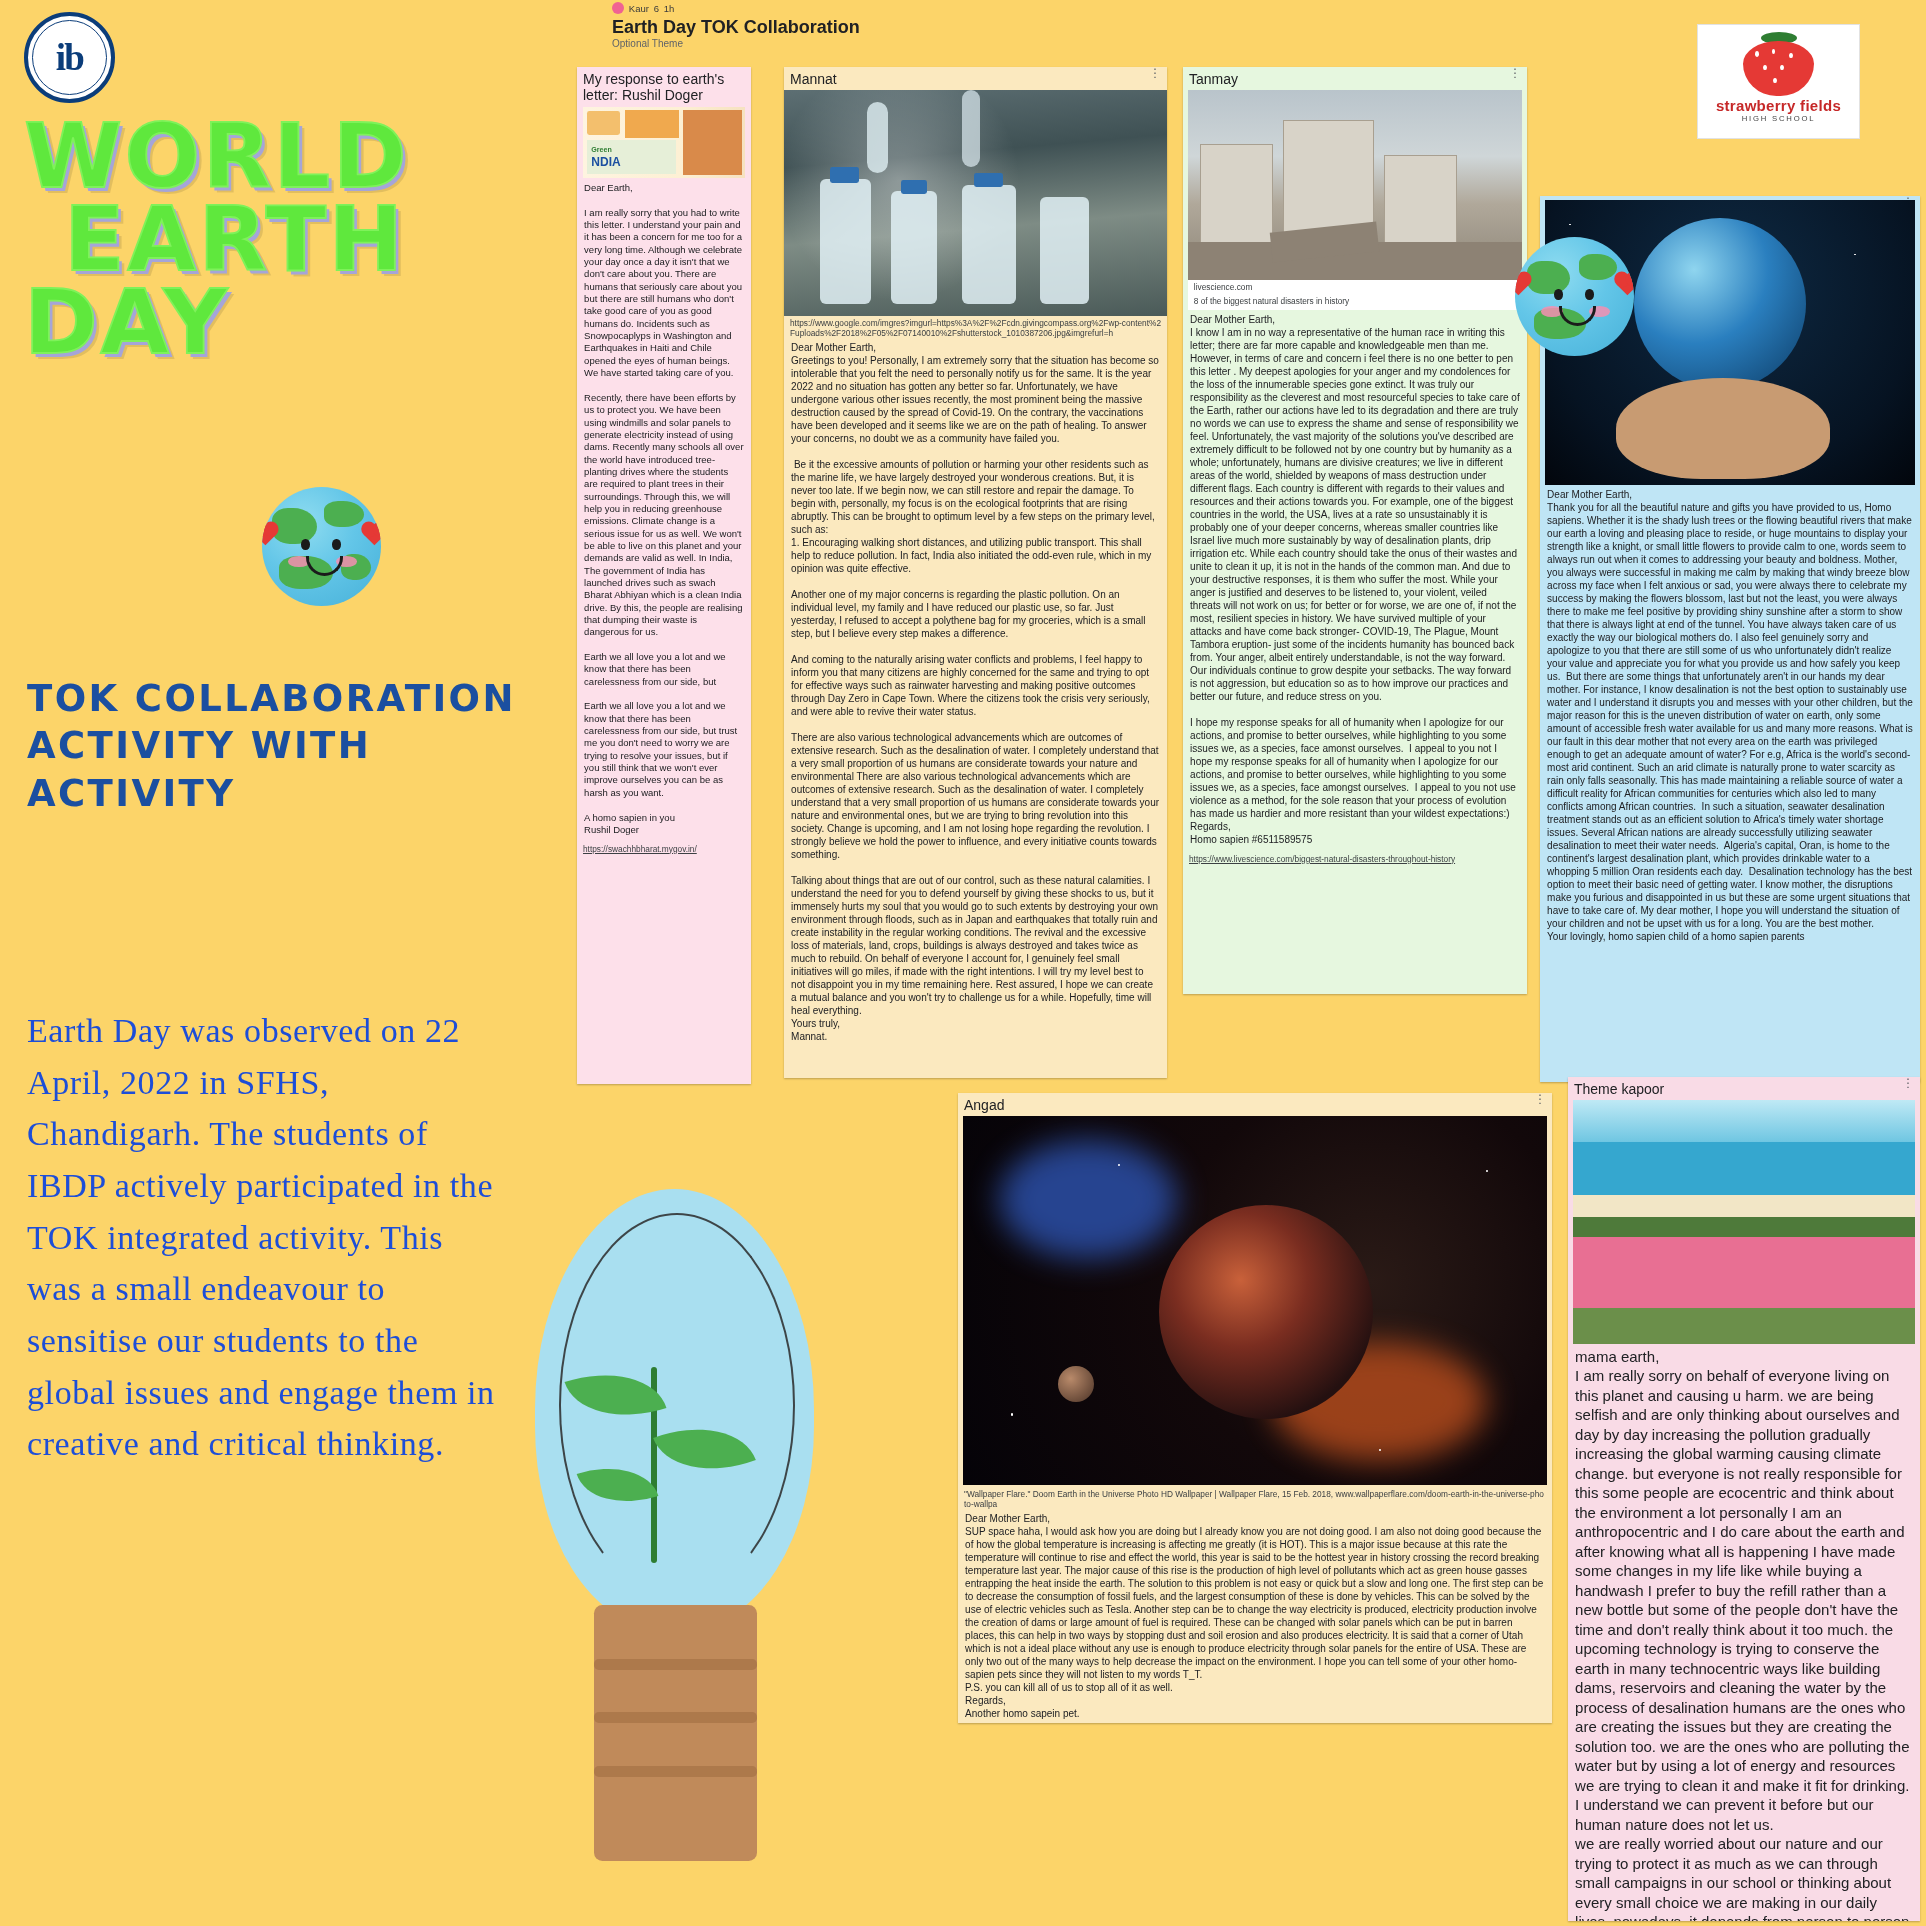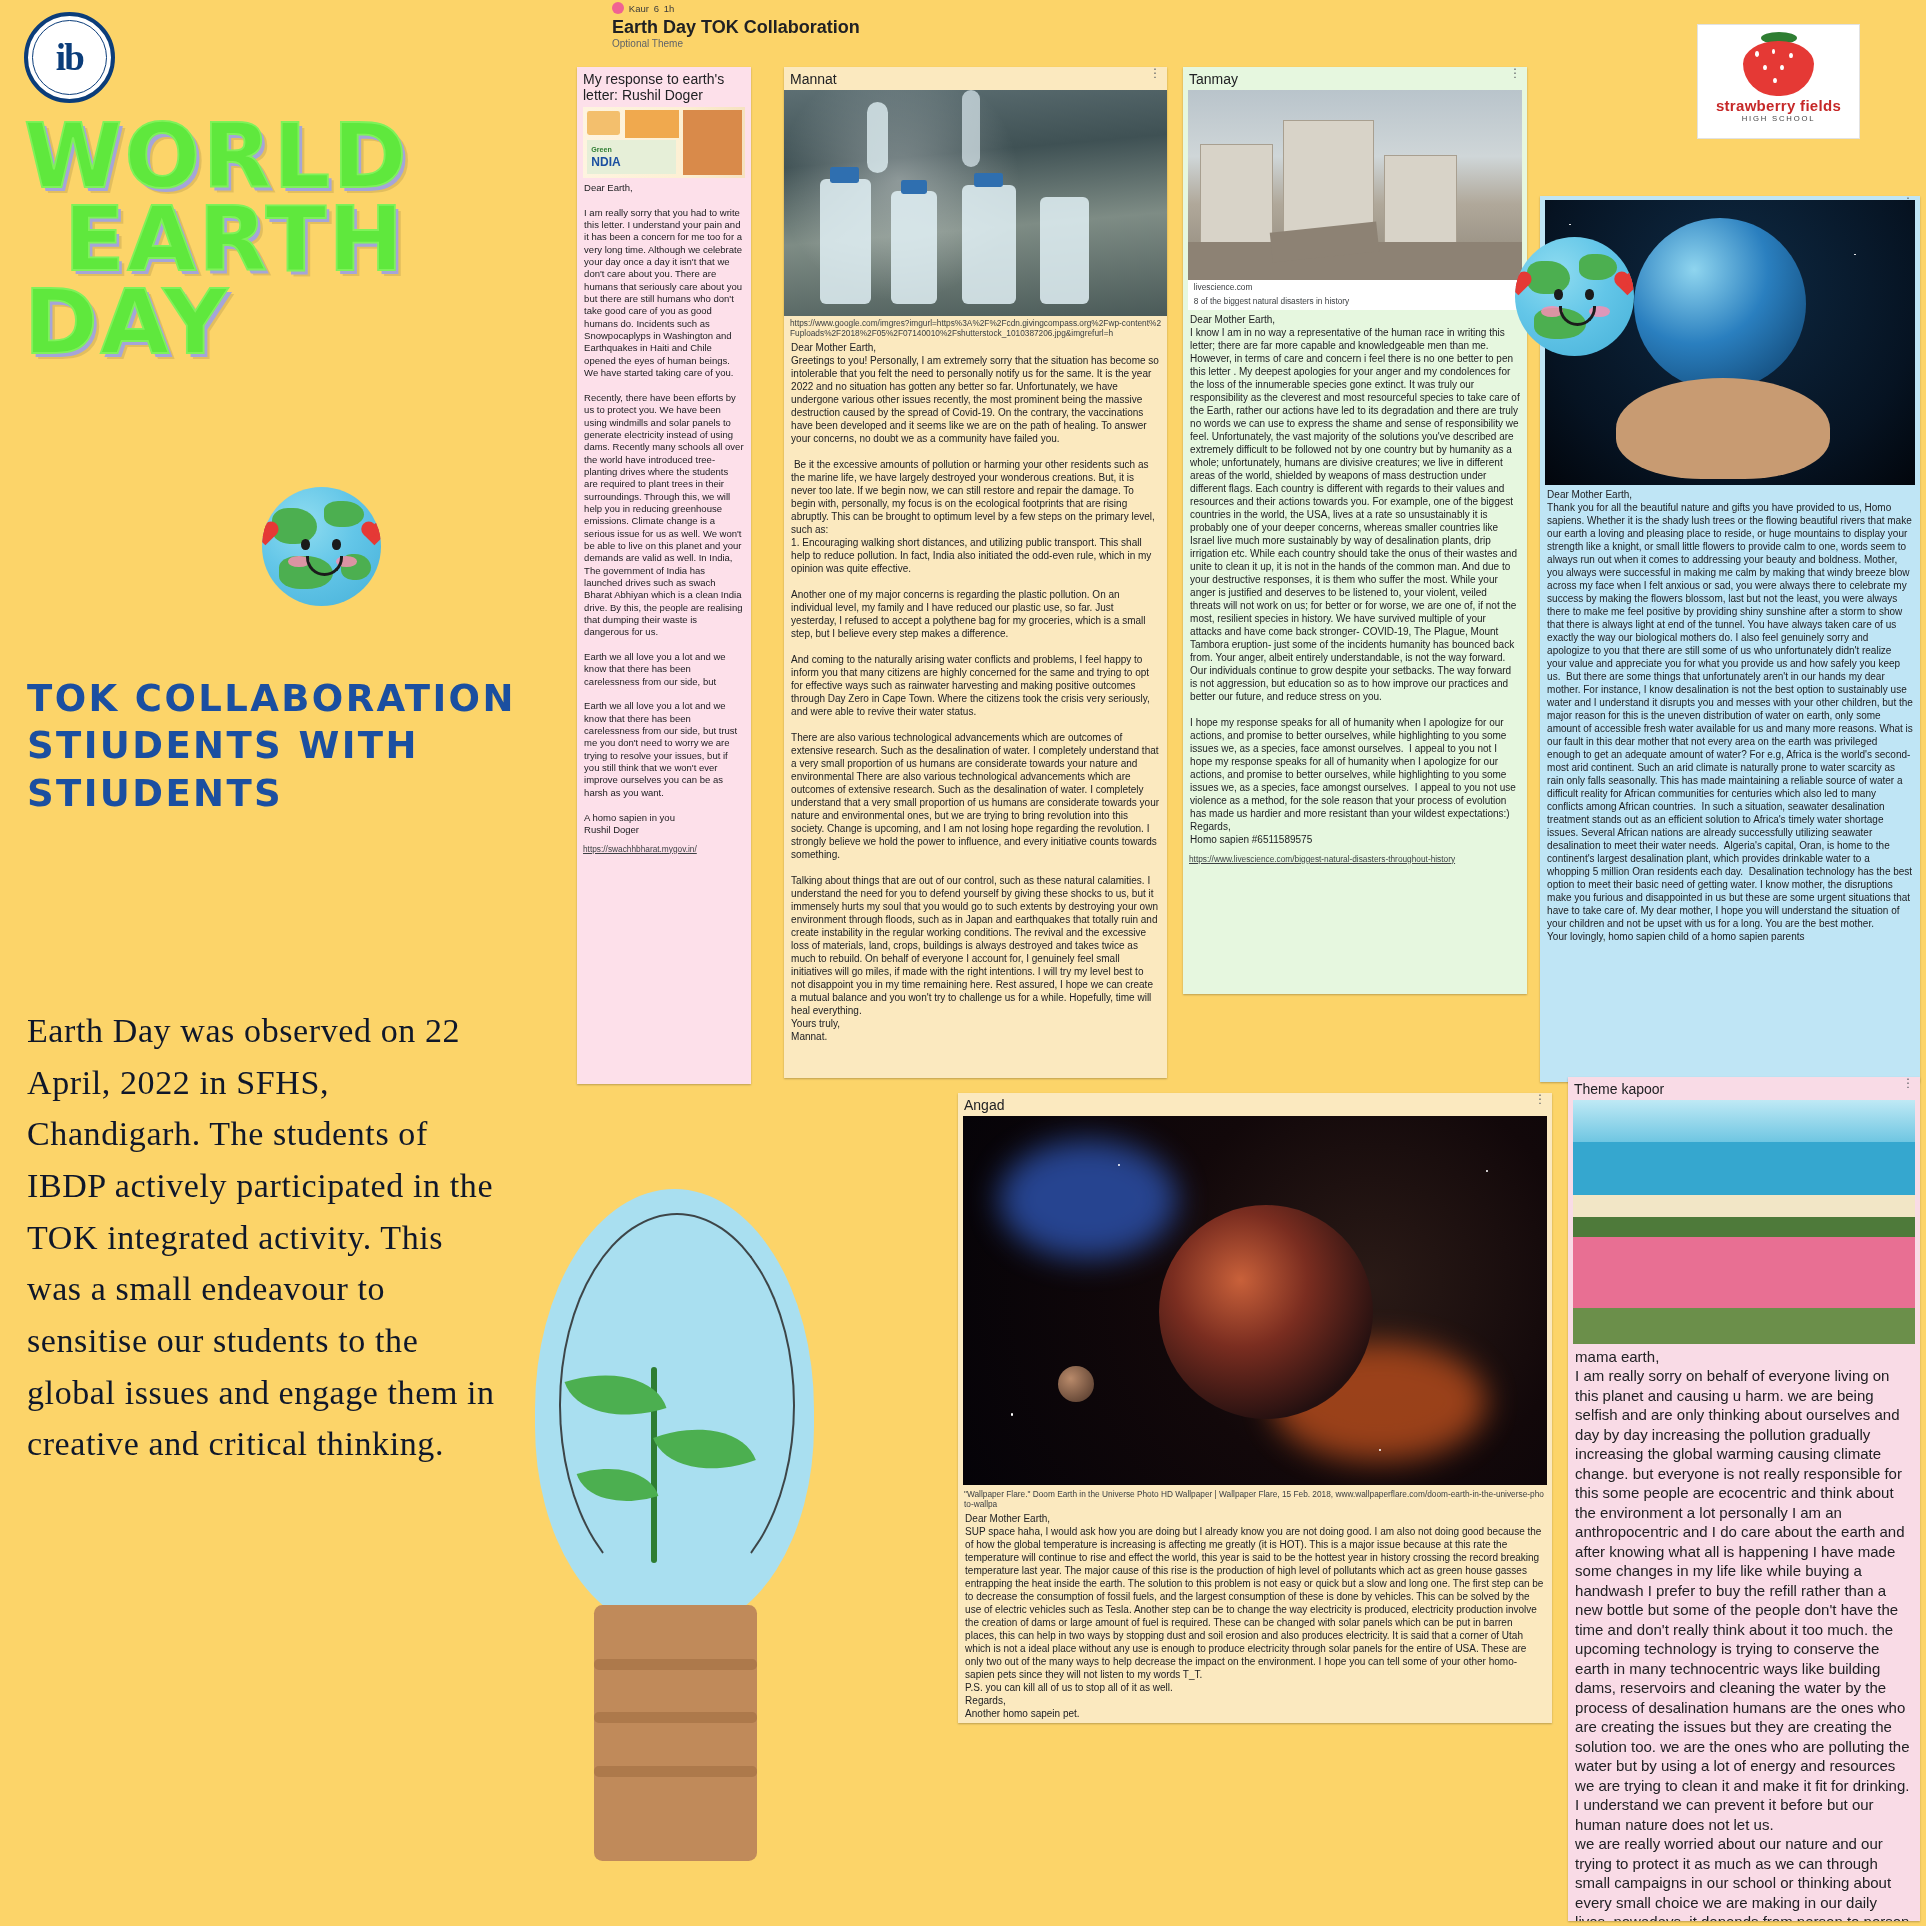--- a/index.html
+++ b/index.html
@@ -45,21 +45,21 @@
   .globe .heart:before,.globe .heart:after{content:"";position:absolute;width:100%;height:100%;background:#e53935;border-radius:50%;}
   .globe .heart:before{top:-50%;left:0;}
   .globe .heart:after{top:0;left:50%;}
   .globe .smile{position:absolute;width:26%;height:14%;border:3px solid #1b1b1b;border-top:none;border-radius:0 0 36px 36px;}
 
   #tok-heading{left:27px;top:675px;width:493px;
     font-family:"DejaVu Sans",sans-serif;font-weight:bold;font-size:37px;line-height:1.28;
     color:#1b4fa0;letter-spacing:2.4px;}
 
   #para{left:27px;top:1005px;width:476px;
-    font-family:"Liberation Serif",serif;font-size:34px;line-height:1.52;color:#0f172a;letter-spacing:0.6px;}
+    font-family:"Liberation Serif",serif;font-size:34px;line-height:1.52;color:#1d4ed8;letter-spacing:0.6px;}
 
   
   #bulb{left:523px;top:1189px;width:309px;height:701px;}
   #bulb .bglass{position:absolute;left:12px;top:0;width:279px;height:440px;border-radius:50% 50% 46% 46%;
     background:#a9dff0;}
   #bulb .binner{position:absolute;left:36px;top:24px;width:232px;height:380px;border-radius:50%;
     border:2.4px solid #2b2b2b;border-bottom-color:transparent;opacity:.85;}
   #bulb .base{position:absolute;left:71px;top:416px;width:163px;height:256px;background:#c08a5a;border-radius:8.3px;}
   #bulb .ring1,#bulb .ring2,#bulb .ring3{position:absolute;left:71px;width:163px;height:10.7px;background:#9c6b3f;opacity:.55;border-radius:4.8px;}
   #bulb .ring1{top:470px;}
@@ -138,21 +138,21 @@
   <div class="land" style="left:66%;top:56%;width:26%;height:22%;"></div>
   <div class="eye" style="left:33%;top:44%;"></div>
   <div class="eye" style="left:59%;top:44%;"></div>
   <div class="blush" style="left:22%;top:58%;"></div>
   <div class="blush" style="left:62%;top:58%;"></div>
   <div class="smile" style="left:37%;top:58%;"></div>
   <div class="heart" style="left:-3%;top:34%;"></div>
   <div class="heart" style="left:88%;top:34%;"></div>
 </div>
 
-<div class="abs" id="tok-heading">TOK COLLABORATION STIUDENTS WITH STIUDENTS</div>
+<div class="abs" id="tok-heading">TOK COLLABORATION ACTIVITY WITH ACTIVITY</div>
 <div class="abs" id="para">Earth Day was observed on 22 April, 2022 in SFHS, Chandigarh. The students of IBDP actively participated in the TOK integrated activity. This was a small endeavour to sensitise our students to the global issues and engage them in creative and critical thinking.</div>
 
 <div class="abs" id="bulb">
   <div class="bglass"></div>
   <div class="binner"></div>
   <div class="sprout"></div>
   <div class="leaf" style="left:48px;top:178px;transform:rotate(-18deg);"></div>
   <div class="leaf" style="left:137px;top:232px;transform:rotate(160deg);"></div>
   <div class="leaf" style="left:59px;top:273px;transform:rotate(-18deg);width:71px;height:46px;"></div>
   <div class="base"></div>

